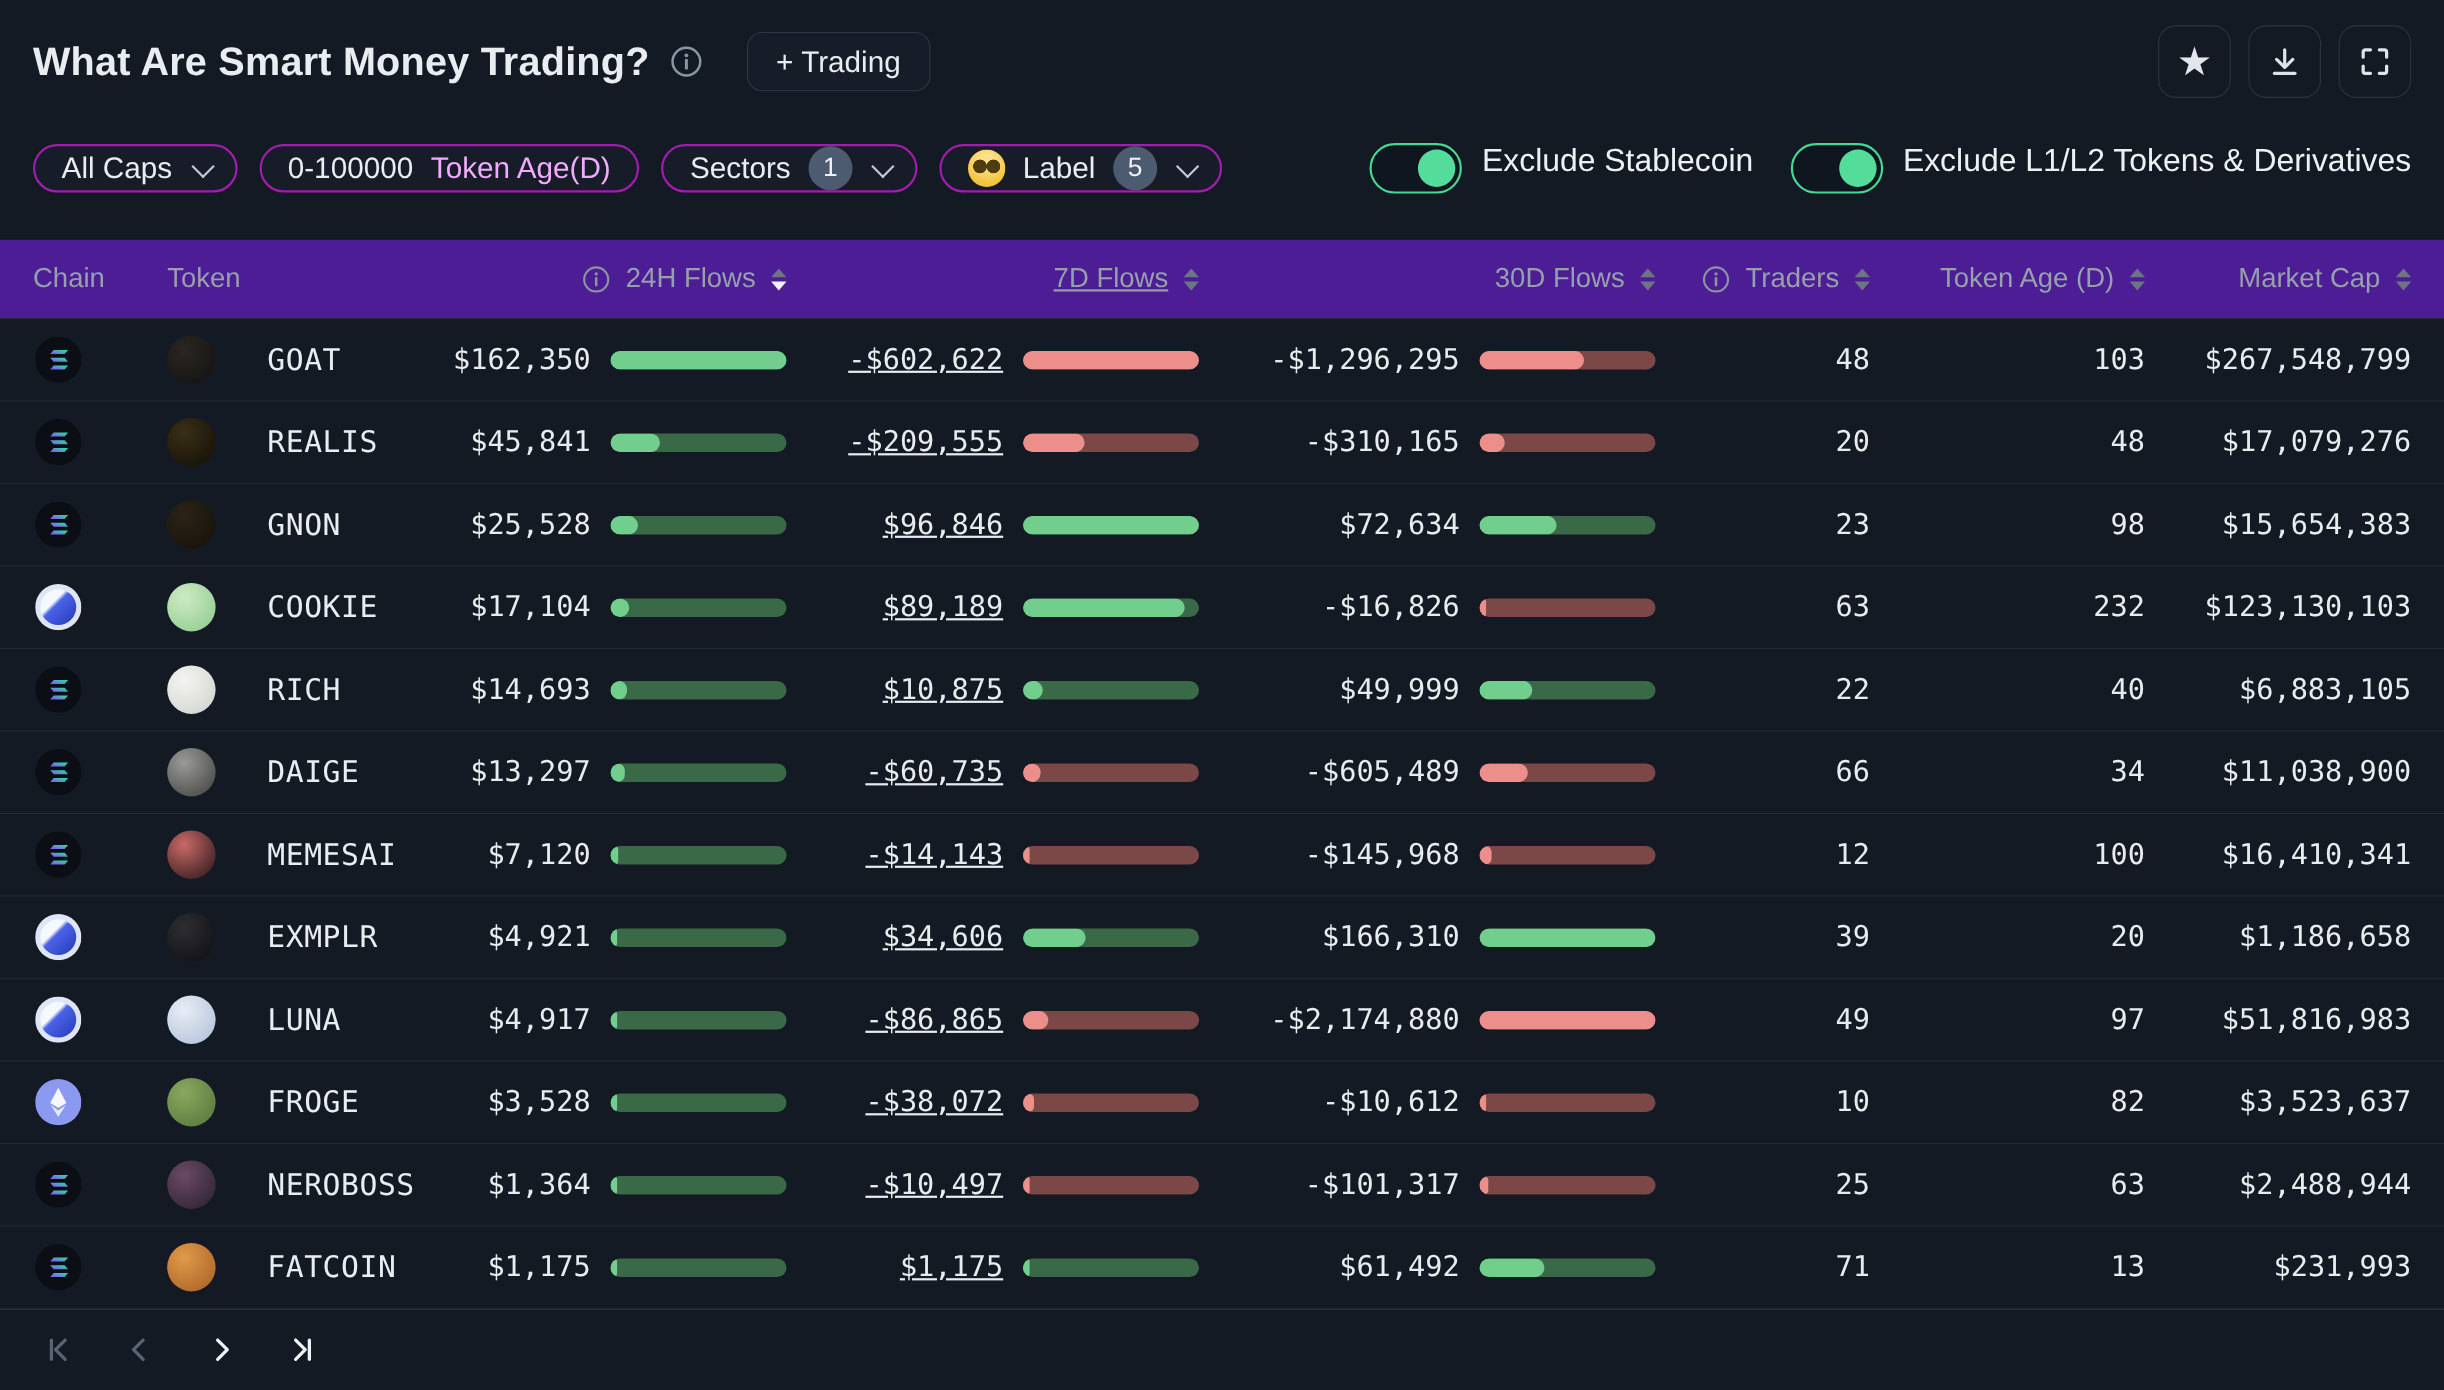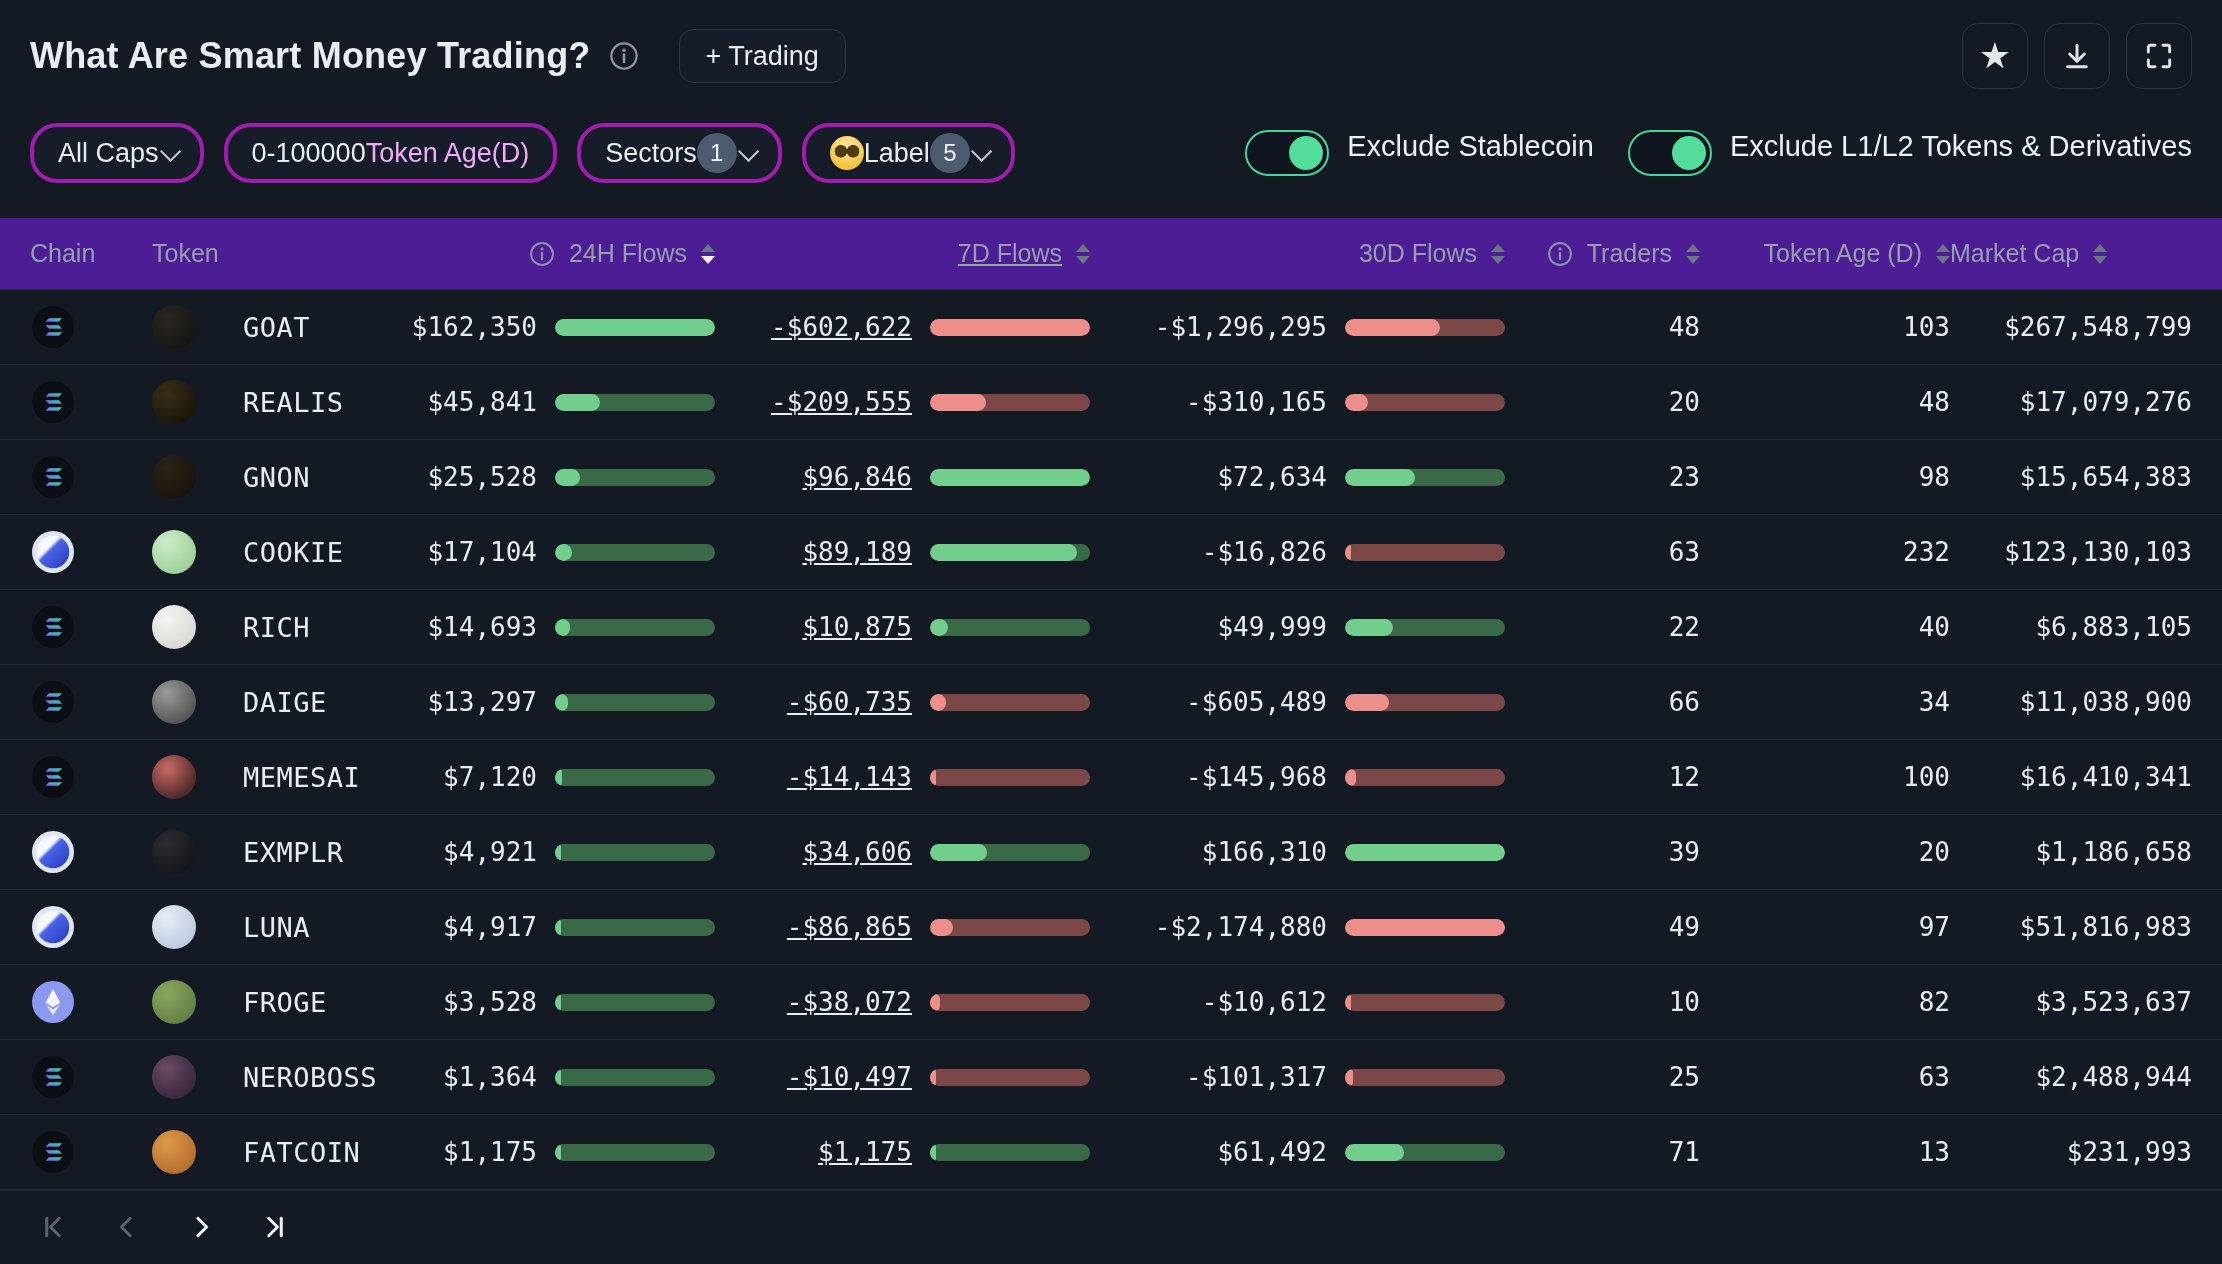--- a/index.html
+++ b/index.html
@@ -24,22 +24,22 @@
   .sqbtn {
     width:66px; height:66px; border:1px solid #2b3442; border-radius:16px;
     background:transparent; display:flex; align-items:center; justify-content:center;
     color:#dfe3e9; cursor:pointer;
   }
   .sqbtn svg { width:32px; height:32px; }
   .star-glyph { font-size:36px; line-height:1; color:#e3e7ec; }
   
   .filterbar { height:82px; display:flex; align-items:center; padding:0 30px; gap:20px; }
   .chip {
-    height:60px; border:4px solid #a21caf; border-radius:27px; background:#161d28;
-    display:flex; align-items:center; padding:0 24px; font-size:27px;
+    height:44px; border:2px solid #a21caf; border-radius:27px; background:#161d28;
+    display:flex; align-items:center; gap:16px; padding:0 24px; font-size:27px;
     color:#e9edf2; cursor:pointer; white-space:nowrap;
   }
   .chip .ghost { color:#f0abfc; }
   .chev { width:15px; height:15px; border-right:2.6px solid #c3cad3; border-bottom:2.6px solid #c3cad3;
     transform:rotate(45deg) translateY(-3px); margin-left:2px; }
   .badge {
     min-width:40px; height:40px; padding:0 6px; border-radius:20px; background:#4c5b6f;
     color:#eef1f5; font-size:24px; display:flex; align-items:center; justify-content:center;
   }
   .nerd-face {
@@ -235,21 +235,21 @@
           <span class="ar ar-down"></span>
         </span>
     </div>
     <div class="hc right cc w-age" style="justify-content:flex-end;display:flex;">
       <span>Token Age (D)</span>
       <span class="arrows">
           <span class="ar ar-up"></span>
           <span class="ar ar-down"></span>
         </span>
     </div>
-    <div class="hc right w-mcap" style="justify-content:flex-start;display:flex;">
+    <div class="hc right w-mcap" style="justify-content:flex-end;display:flex;">
       <span>Market Cap</span>
       <span class="arrows">
           <span class="ar ar-up"></span>
           <span class="ar ar-down"></span>
         </span>
     </div>
   </div>
   <div>
   <div class="row">
     <div class="cc w-chain">

